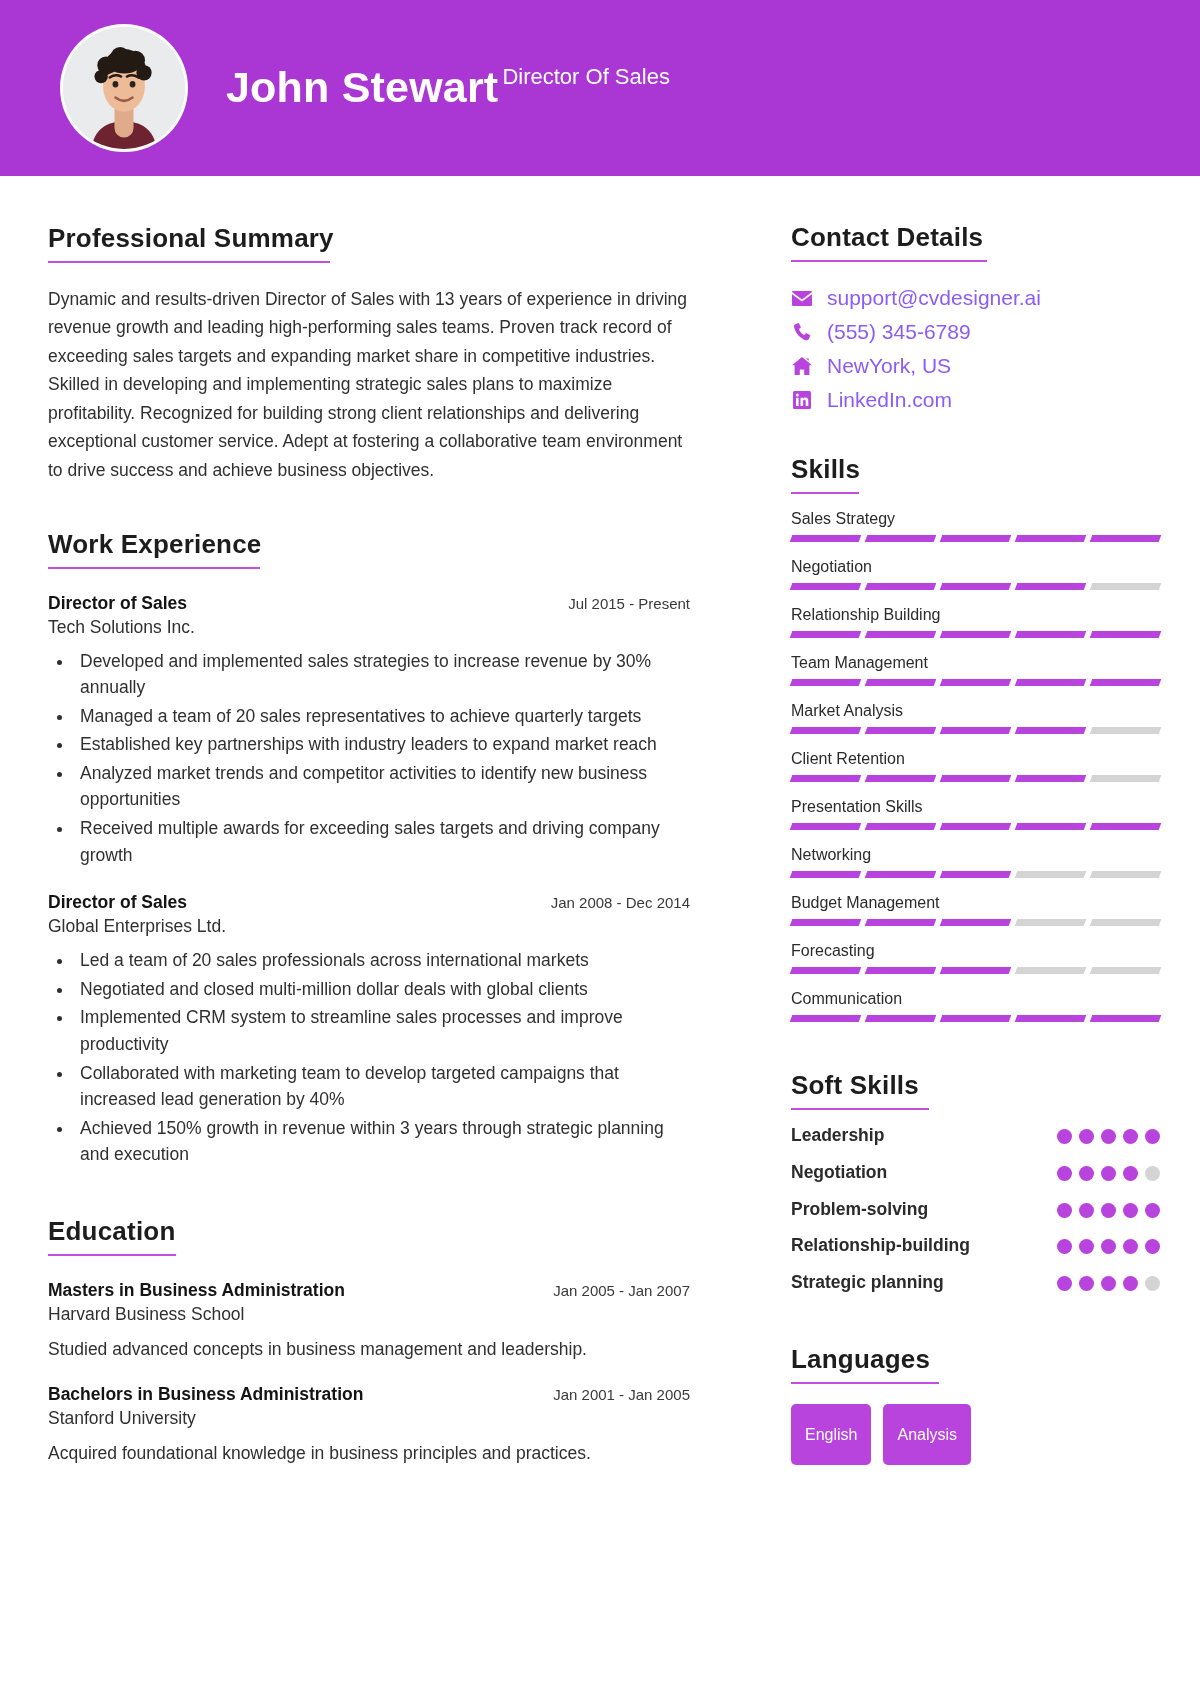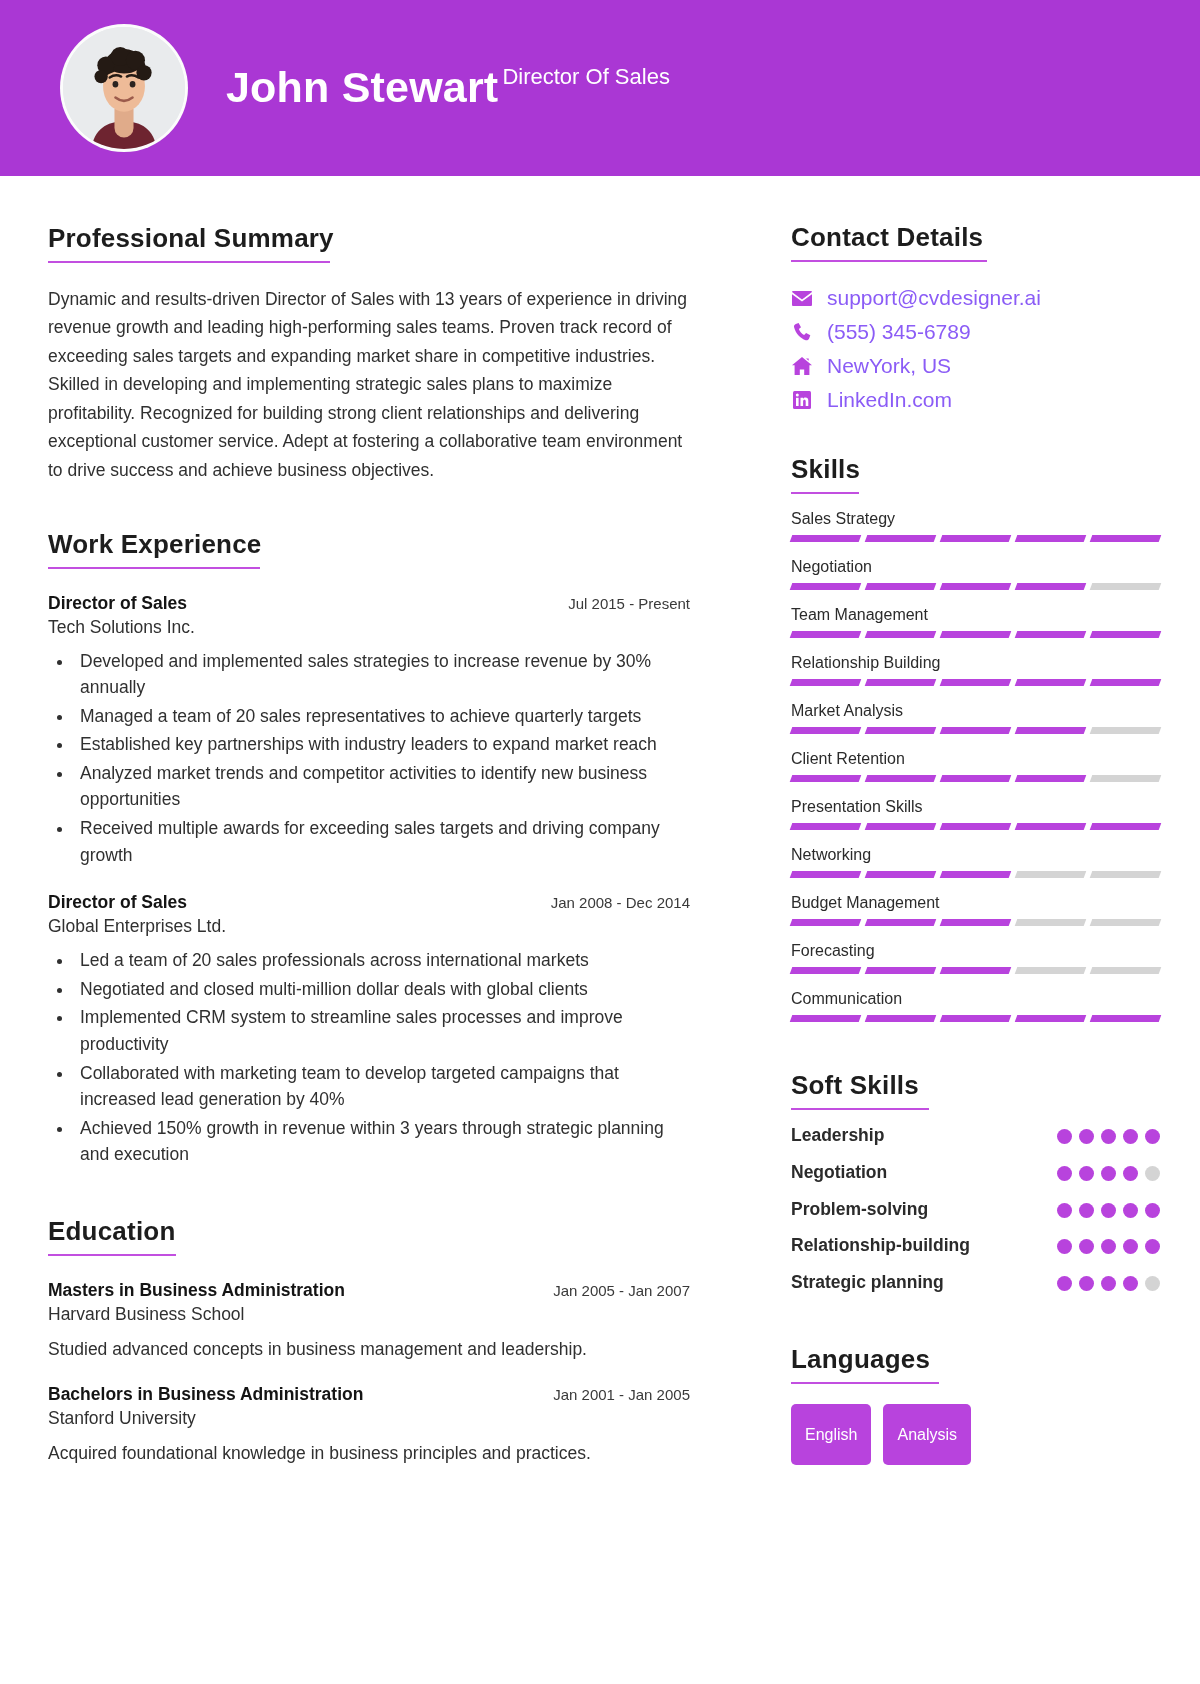--- a/index.html
+++ b/index.html
@@ -303,31 +303,31 @@
               <div class="skill-name">Negotiation</div>
               <div class="skill-bar">
                 <span class="seg on"></span>
                 <span class="seg on"></span>
                 <span class="seg on"></span>
                 <span class="seg on"></span>
                 <span class="seg"></span>
               </div>
             </div>
             <div class="skill">
+              <div class="skill-name">Relationship Building</div>
+              <div class="skill-bar">
+                <span class="seg on"></span>
+                <span class="seg on"></span>
+                <span class="seg on"></span>
+                <span class="seg on"></span>
+                <span class="seg on"></span>
+              </div>
+            </div>
+            <div class="skill">
               <div class="skill-name">Team Management</div>
-              <div class="skill-bar">
-                <span class="seg on"></span>
-                <span class="seg on"></span>
-                <span class="seg on"></span>
-                <span class="seg on"></span>
-                <span class="seg on"></span>
-              </div>
-            </div>
-            <div class="skill">
-              <div class="skill-name">Relationship Building</div>
               <div class="skill-bar">
                 <span class="seg on"></span>
                 <span class="seg on"></span>
                 <span class="seg on"></span>
                 <span class="seg on"></span>
                 <span class="seg on"></span>
               </div>
             </div>
             <div class="skill">
               <div class="skill-name">Market Analysis</div>

